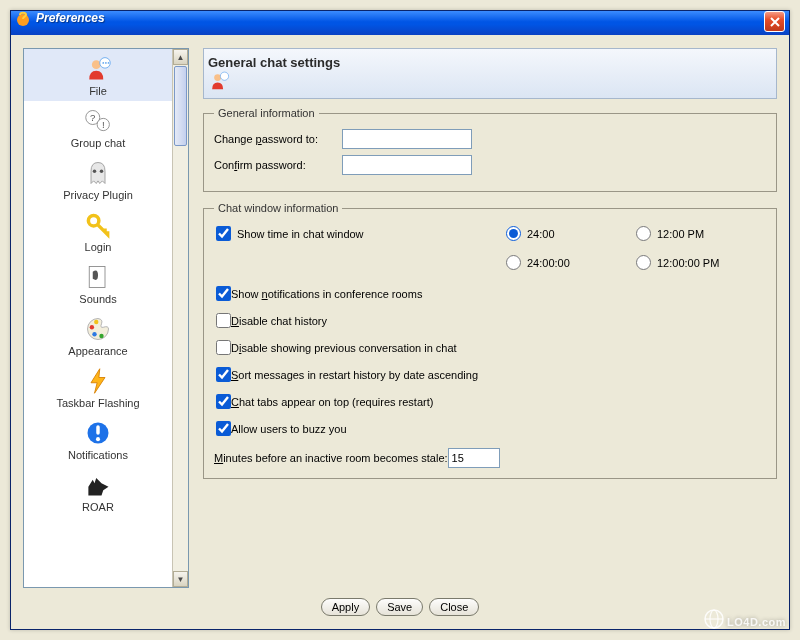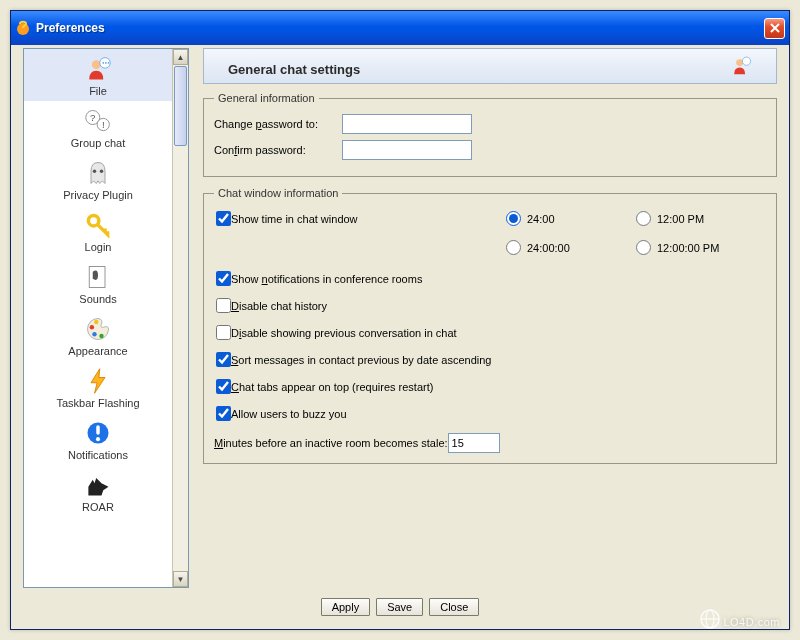--- a/index.html
+++ b/index.html
@@ -1,55 +1,55 @@
 <!DOCTYPE html>
 <html><head>
 <meta charset="utf-8">
 <style>
 * { box-sizing: border-box; margin: 0; padding: 0; font-family: Tahoma, Arial, sans-serif; font-size: 11px; }
 body { background: #ece9d8; width: 800px; height: 640px; position: relative; }
 .window { position: absolute; left: 10px; top: 10px; width: 780px; height: 620px; background: #ece9d8; border: 1px solid #0a246a; box-shadow: 0 0 4px rgba(0,0,0,0.2); }
-.titlebar { height: 34px; background: linear-gradient(to bottom, #3b8cff 0%, #0055e5 45%, #0055e5 55%, #0a42c3 100%); display: flex; align-items: center; padding: 0 4px; color: #fff; }
+.titlebar { height: 24px; background: linear-gradient(to bottom, #3b8cff 0%, #0055e5 45%, #0055e5 55%, #0a42c3 100%); display: flex; padding: 0 4px; color: #fff; font-style: italic; }
 .titlebar .app-icon { width: 16px; height: 16px; margin-right: 5px; }
 .titlebar .title { font-weight: bold; font-size: 12px; flex: 1; text-shadow: 1px 1px 1px rgba(0,0,0,0.4);}
 .titlebar .close { width: 21px; height: 21px; background: linear-gradient(to bottom, #f59c87, #e74d28 40%, #c0391a); border: 1px solid #fff; border-radius: 3px; display: flex; align-items: center; justify-content: center; color: #fff; font-weight: bold; font-size: 11px; cursor: default;}
 .body { position: absolute; top: 27px; left: 0; right: 0; bottom: 0; padding: 10px 12px 8px 12px; }
 .main-row { display: flex; gap: 14px; height: 540px; }
 .sidebar-wrap { width: 166px; height: 100%; background: #fff; border: 1px solid #7a98af; position: relative; }
 .sidebar { position: absolute; top: 0; left: 0; right: 16px; bottom: 0; overflow: hidden; }
 .scrollbar { position: absolute; top: 0; right: 0; bottom: 0; width: 16px; background: #f1efe2; border-left: 1px solid #c8c4b4; }
 .scrollbar .arrow { height: 16px; background: linear-gradient(#f6f4ee,#d9d4c1); border: 1px solid #b2ac95; display: flex; align-items: center; justify-content: center; color: #4a4a4a; font-size: 8px; }
 .scrollbar .thumb { position: absolute; left: 1px; right: 1px; top: 17px; height: 80px; background: linear-gradient(to right,#e5eaf6,#c3d0ee); border: 1px solid #7b98c7; border-radius: 2px; }
 .scrollbar .arrow.down { position: absolute; bottom: 0; left: 0; right: 0; }
 .side-item { text-align: center; padding: 6px 2px 4px 2px; cursor: default; }
 .side-item.selected { background: #e0e8f8; }
 .side-item .icon { width: 28px; height: 28px; margin: 0 auto 2px auto; display: block; }
 .side-item .label { color: #333; }
 .content { flex: 1; display: flex; flex-direction: column; }
-.page-header { border: 1px solid #a6b7cc; background: linear-gradient(to bottom,#f4f7fc,#dbe5f3); padding: 6px 24px; display: flex; align-items: flex-end; justify-content: space-between; margin-bottom: 8px; }
+.page-header { border: 1px solid #a6b7cc; background: linear-gradient(to bottom,#f4f7fc,#dbe5f3); padding: 6px 4px; display: flex; align-items: flex-start; justify-content: space-between; margin-bottom: 8px; flex-direction: column; }
 .page-header .t { font-weight: bold; font-size: 13px; color: #2b2b2b; }
 .page-header .hicon { width: 22px; height: 22px; }
 fieldset { border: 1px solid #9a9687; padding: 10px 10px 10px 10px; margin-bottom: 10px; }
 legend { padding: 0 4px; color: #333; }
 .row { display: flex; align-items: center; gap: 10px; margin-bottom: 6px; }
 .row label { min-width: 118px; text-align: left; }
 input[type=password], input[type=text] { border: 1px solid #7f9db9; height: 20px; padding: 1px 3px; background: #fff; }
 .pw { width: 130px; }
 .chk-row { display: flex; align-items: center; margin: 0 0 12px 2px; }
 input[type=checkbox] { width: 15px; height: 15px; accent-color: #0a5bd6; }
 input[type=radio] { width: 15px; height: 15px; accent-color: #0a5bd6; }
 .time-opts { display: grid; grid-template-columns: 1fr 130px 130px; row-gap: 14px; align-items: center; margin: 2px 0 16px 2px; }
-.time-opts .maincol { display: flex; align-items: center; }
+.time-opts .maincol { display: flex; align-items: center; gap: 6px; }
 .time-opts .rcell { display: flex; align-items: center; gap: 6px; }
 .stale { display: flex; align-items: center; margin-top: 4px; }
 .stale input { width: 52px; }
 .buttons { display: flex; gap: 6px; justify-content: center; margin-top: 10px; }
-.buttons button { background: linear-gradient(#fdfdfc,#e6e3d8); border: 1px solid #7a7a6c; border-radius: 1px; padding: 2px 10px; cursor: default; }
+.buttons button { background: linear-gradient(#fdfdfc,#e6e3d8); border: 1px solid #7a7a6c; border-radius: 9px; padding: 2px 10px; cursor: default; }
 .und { text-decoration: underline; }
-.watermark { position: absolute; right: 20px; bottom: 8px; color: rgba(255,255,255,0.85); font-size: 22px; font-weight: normal; letter-spacing: 0.5px; text-shadow: 0 0 4px rgba(0,0,0,0.35); pointer-events: none; font-family: Arial, sans-serif; }
+.watermark { position: absolute; right: 14px; bottom: 8px; color: rgba(255,255,255,0.85); font-size: 22px; font-weight: bold; letter-spacing: 0.5px; text-shadow: 0 0 4px rgba(0,0,0,0.35); pointer-events: none; font-family: Arial, sans-serif; }
 .watermark .globe { display:inline-block; width:20px; height:20px; vertical-align:-3px; margin-right:3px;}
 </style>
 </head>
 <body>
 
 <div class="window">
   <div class="titlebar">
     <span class="app-icon">
       <svg viewBox="0 0 16 16">
           <circle cx="8" cy="9" r="6" fill="#ff9d1f"></circle>
@@ -205,21 +205,21 @@
           <div class="chk-row">
             <input type="checkbox" style="">
             <span><span class="und">D</span><span>isable chat history</span></span>
           </div>
           <div class="chk-row">
             <input type="checkbox" style="">
             <span><span>D</span><span class="und">i</span><span>sable showing previous conversation in chat</span></span>
           </div>
           <div class="chk-row">
             <input type="checkbox" checked="" style="">
-            <span><span class="und">S</span><span>ort messages in contact previous by date ascending</span></span>
+            <span><span class="und">S</span><span>ort messages in restart history by date ascending</span></span>
           </div>
           <div class="chk-row">
             <input type="checkbox" checked="" style="">
             <span><span class="und">C</span><span>hat tabs appear on top (requires restart)</span></span>
           </div>
           <div class="chk-row">
             <input type="checkbox" checked="" style="">
             <span>Allow users to buzz you</span>
           </div>
 

